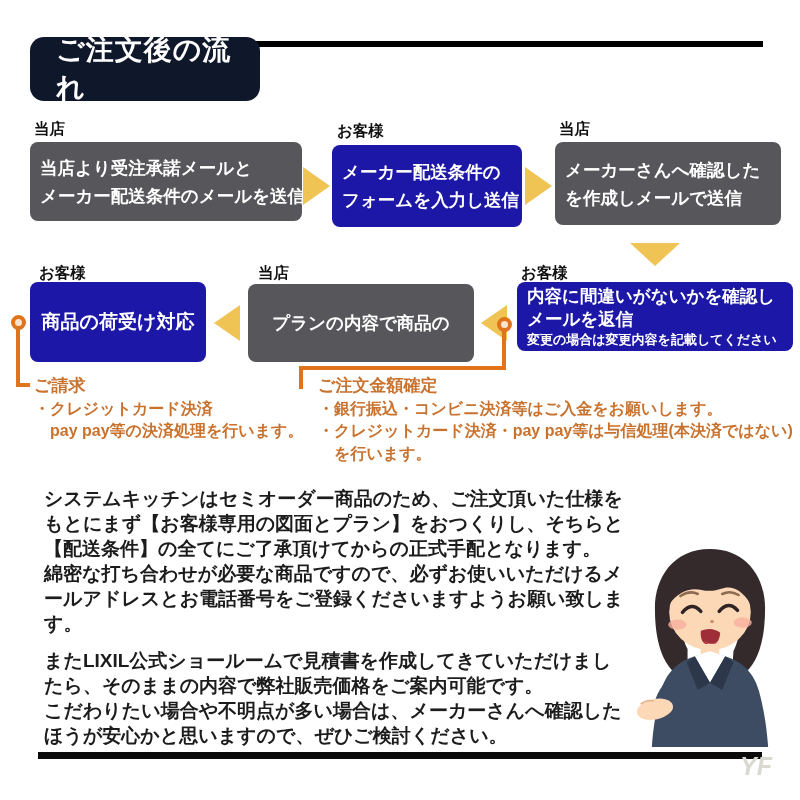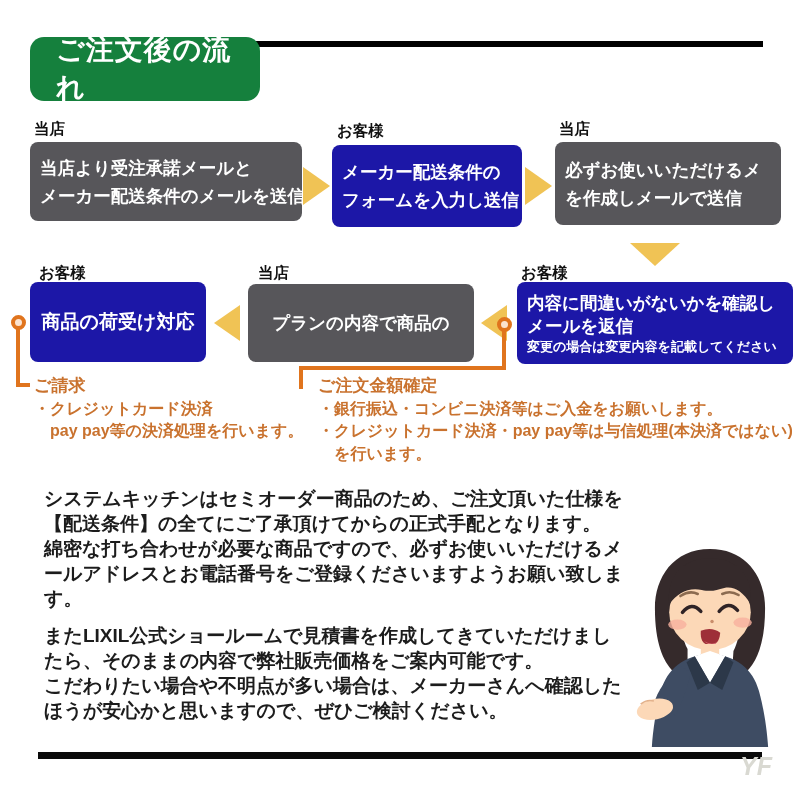--- a/index.html
+++ b/index.html
@@ -1,21 +1,21 @@
 <!DOCTYPE html>
 <html><head>
 <meta charset="utf-8">
 <style>
   html,body{margin:0;padding:0;}
   body{font-family:"Liberation Sans","DejaVu Sans",sans-serif;background:#fff;}
   #page{position:relative;width:800px;height:800px;background:#fff;overflow:hidden;}
 
   
   .title-line{position:absolute;left:254px;top:41px;width:509px;height:6px;background:#000;}
-  .title-box{position:absolute;left:30px;top:37px;width:230px;height:64px;background:#15803d;
+  .title-box{position:absolute;left:30px;top:37px;width:230px;height:64px;background:#0f172a;
     border-radius:14px;color:#fff;font-size:28px;font-weight:bold;display:flex;align-items:center;
     padding-left:26px;box-sizing:border-box;letter-spacing:1px;}
 
   
   .actor{position:absolute;font-size:15.5px;font-weight:bold;color:#111;white-space:nowrap;}
   .fbox{position:absolute;border-radius:8px;color:#fff;font-weight:bold;display:flex;
     flex-direction:column;justify-content:center;box-sizing:border-box;}
   .fbox.shop{background:#57565a;}
   .fbox.cust{background:#1c17a7;}
   .fbox .ln{font-size:17.5px;line-height:28px;white-space:nowrap;}
@@ -64,28 +64,28 @@
 
   <div class="actor" style="left:337px;top:121px;">お客様</div>
   <div class="fbox cust left-al" style="left:332px;top:145px;width:190px;height:82px;justify-content:center;">
     <div class="ln">メーカー配送条件の</div>
     <div class="ln">フォームを入力し送信</div>
   </div>
   <div class="arr right" style="left:525px;top:167px;"></div>
 
   <div class="actor" style="left:559px;top:119px;">当店</div>
   <div class="fbox shop left-al" style="left:555px;top:142px;width:226px;height:83px;">
-    <div class="ln">必ずお使いいただけるメ</div>
+    <div class="ln">メーカーさんへ確認した</div>
     <div class="ln">を作成しメールで送信</div>
   </div>
 
   <div class="arr down" style="left:630px;top:243px;"></div>
 
   <div class="actor" style="left:521px;top:263px;">お客様</div>
-  <div class="fbox cust left-al" style="left:517px;top:282px;width:276px;height:82px;">
+  <div class="fbox cust left-al" style="left:517px;top:282px;width:276px;height:69px;">
     <div class="ln" style="line-height:23px;">内容に間違いがないかを確認し</div>
     <div class="ln" style="line-height:23px;">メールを返信</div>
     <div class="note">変更の場合は変更内容を記載してください</div>
   </div>
   <div class="arr left" style="left:481px;top:305px;"></div>
 
   <div class="actor" style="left:258px;top:263px;">当店</div>
   <div class="fbox shop center-al" style="left:248px;top:284px;width:226px;height:78px;">
     <div class="ln">プランの内容で商品の</div>
   </div>
@@ -114,20 +114,21 @@
   <div class="anno" style="left:318px;top:375px;">
     <div class="t">ご注文金額確定</div>
     <div>・銀行振込・コンビニ決済等はご入金をお願いします。</div>
     <div>・クレジットカード決済・pay pay等は与信処理(本決済ではない)</div>
     <div class="indent">を行います。</div>
   </div>
 
   <div class="bodytext">
     <div>
       <div class="bl">システムキッチンはセミオーダー商品のため、ご注文頂いた仕様を</div>
+      <div class="bl">もとにまず【お客様専用の図面とプラン】をおつくりし、そちらと</div>
       <div class="bl">【配送条件】の全てにご了承頂けてからの正式手配となります。</div>
       <div class="bl">綿密な打ち合わせが必要な商品ですので、必ずお使いいただけるメ</div>
       <div class="bl">ールアドレスとお電話番号をご登録くださいますようお願い致しま</div>
       <div class="bl">す。</div>
     </div>
     <div class="p2">
       <div class="bl">またLIXIL公式ショールームで見積書を作成してきていただけまし</div>
       <div class="bl">たら、そのままの内容で弊社販売価格をご案内可能です。</div>
       <div class="bl">こだわりたい場合や不明点が多い場合は、メーカーさんへ確認した</div>
       <div class="bl">ほうが安心かと思いますので、ぜひご検討ください。</div>

